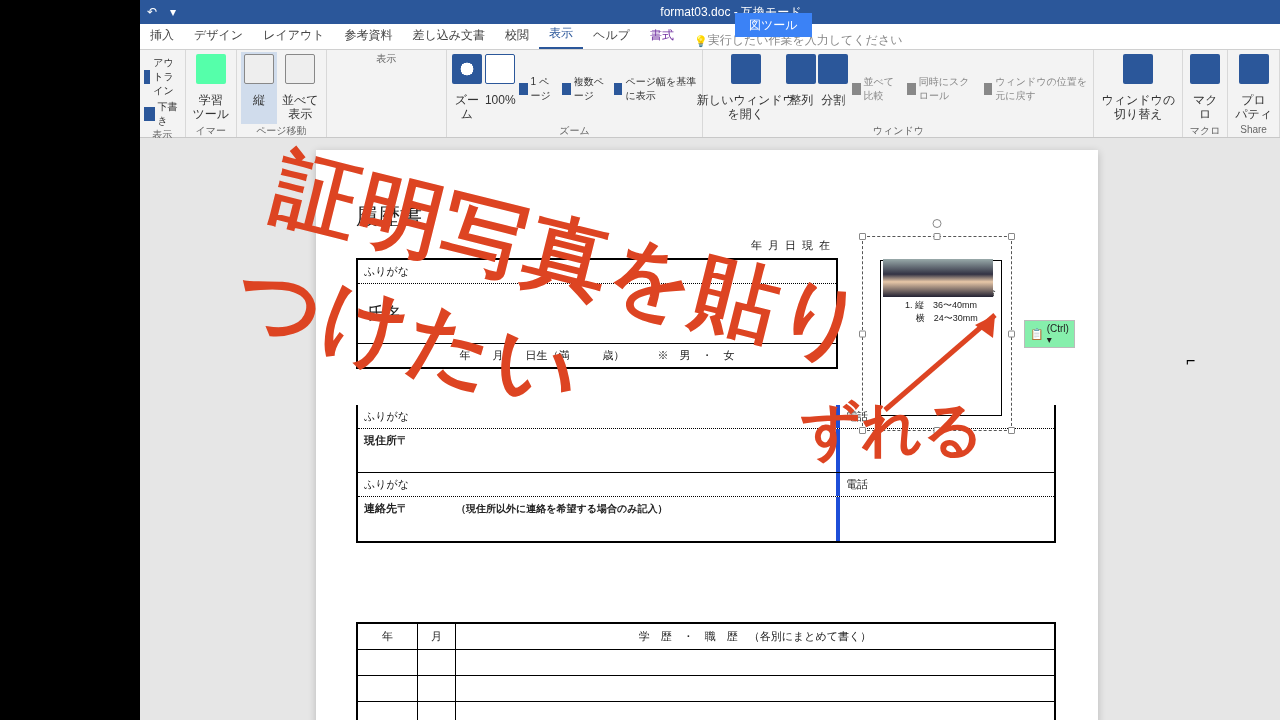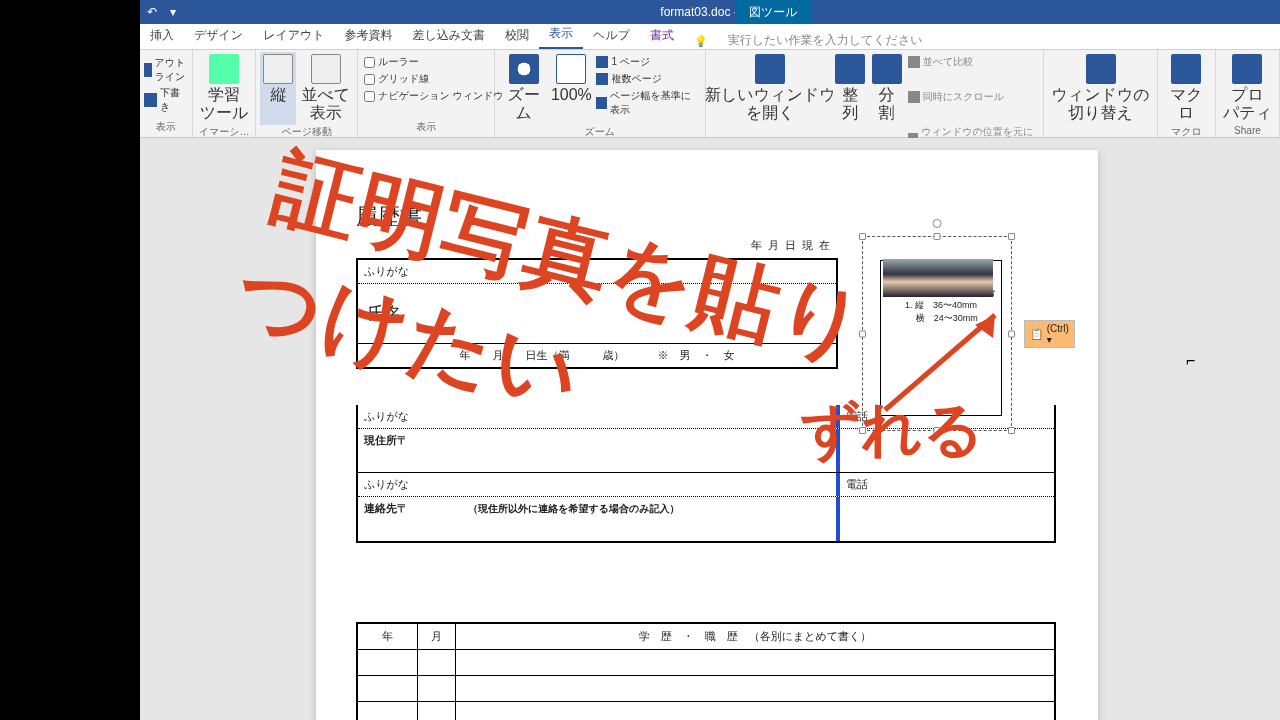--- a/index.html
+++ b/index.html
@@ -3,36 +3,36 @@
 <meta charset="utf-8">
 <style>
   * { box-sizing: border-box; margin: 0; padding: 0; }
   body { font-family: "Yu Gothic UI", "Meiryo", sans-serif; font-size: 11px; background: #000; width: 1280px; height: 720px; overflow: hidden; position: relative; }
   .app { position: absolute; left: 140px; top: 0; width: 1140px; height: 720px; background: #f3f3f3; }
   
   .titlebar { height: 24px; background: #2b579a; color: #fff; display: flex; align-items: center; font-size: 12px; }
   .titlebar .undo { width: 24px; text-align: center; color: #fff; }
   .titlebar .chev { width: 18px; text-align: center; color: #fff; }
   .titlebar .title { flex: 1; text-align: center; }
-  .tool-tab { position: absolute; left: 595px; top: 0; height: 24px; background: #0369a1; color: #fff; padding: 0 14px; display: flex; align-items: center; font-size: 12px; }
+  .tool-tab { position: absolute; left: 595px; top: 13px; height: 24px; background: #3b82f6; color: #fff; padding: 0 14px; display: flex; align-items: center; font-size: 12px; }
   
   .tabs { height: 26px; background: #fff; border-bottom: 1px solid #d0d0d0; display: flex; align-items: flex-end; padding-left: 0px; font-size: 12px; color: #444; }
   .tabs .tab { padding: 5px 10px 5px; cursor: pointer; }
   .tabs .tab.active { color: #2b579a; border-bottom: 2px solid #2b579a; }
   .tabs .tab.fmt { color: #7030a0; }
-  .tabs .tell { color: #888; margin-left: 10px; display: flex; align-items: center; gap: 20px; }
+  .tabs .tell { color: #888; margin-left: 10px; display: flex; align-items: center; gap: 0; }
   .tabs .bulb::before { content: "💡"; font-size: 11px; }
   
   .ribbon { height: 88px; background: #f3f3f3; border-bottom: 1px solid #c8c8c8; display: flex; font-size: 10px; color: #333; }
   .grp { border-right: 1px solid #d8d8d8; padding: 2px 4px; display: flex; flex-direction: column; justify-content: flex-start; }
   .grp .row { display: flex; gap: 2px; flex: 1; }
   .grp .lbl { text-align: center; color: #666; font-size: 10px; padding-bottom: 1px; }
   .btn { display: flex; flex-direction: column; align-items: center; justify-content: flex-start; padding: 2px 3px; min-width: 30px; gap: 2px; cursor: pointer; }
   .btn .ic { width: 20px; height: 20px; background: #2b579a; border-radius: 2px; }
-  .btn .txt { text-align: center; line-height: 1.15; font-size: 16px; }
+  .btn .txt { text-align: center; line-height: 1.15; font-size: 12px; margin-top: 8px; }
   .btn.lg .ic { width: 30px; height: 30px; }
   .chk { display: flex; align-items: center; gap: 3px; padding: 1px 2px; font-size: 10px; white-space: nowrap; }
   .chk input { width: 11px; height: 11px; }
   .smallrow { display: flex; align-items: center; gap: 3px; font-size: 10px; padding: 1px 2px; color: #888; }
   .smallrow .mic { width: 12px; height: 12px; background: #888; }
   
   .docwrap { position: absolute; left: 0; top: 138px; right: 0; bottom: 0; background: #e6e6e6; overflow: hidden; }
   .page { position: absolute; left: 176px; top: 12px; width: 782px; height: 900px; background: #fff; box-shadow: 0 2px 8px rgba(0,0,0,.2); }
   .resume { position: absolute; left: 40px; top: 52px; width: 700px; font-size: 11px; color: #222; }
   .resume-title { font-size: 22px; font-weight: 400; position: absolute; left: 0; top: 0; text-align: right; }
@@ -55,21 +55,21 @@
   .tbl3 .dr { display: flex; border-bottom: 1px solid #000; height: 26px; }
   .tbl3 .dr .dc { border-right: 1px solid #000; padding: 4px; }
   .tbl3 .dr .dc:last-child { border-right: 0; }
   
   .photo-box { position: absolute; left: 524px; top: 58px; width: 122px; height: 156px; border: 1px solid #000; font-size: 9px; padding: 4px 5px; line-height: 1.45; text-align: center; }
   .photo-box .photo-hdr { font-size: 10px; margin-bottom: 6px; }
   .pasted-img { position: absolute; left: 506px; top: 34px; width: 150px; height: 195px; border: 1px dashed #555; }
   .pasted-img .inner-img { position: absolute; left: 20px; top: 22px; width: 110px; height: 38px; background: linear-gradient(180deg,#9aa 0%,#334 40%,#e8c8a8 60%,#223 100%); }
   .sel-handle { position: absolute; width: 7px; height: 7px; background: #fff; border: 1px solid #888; border-radius: 1px; }
   .rot-handle { position: absolute; width: 9px; height: 9px; border: 1px solid #888; border-radius: 50%; background: #fff; left: 50%; top: -18px; transform: translateX(-50%); }
-  .paste-opt { position: absolute; left: 668px; top: 118px; background: #fdba74; border: 1px solid #bbb; padding: 2px 5px; font-size: 10px; display: flex; align-items: center; gap: 3px; }
+  .paste-opt { position: absolute; left: 668px; top: 118px; background: #86efac; border: 1px solid #bbb; padding: 2px 5px; font-size: 10px; display: flex; align-items: center; gap: 3px; }
   .paste-opt::before { content: "📋"; font-size: 11px; }
   
   .anno1 { position:absolute; left:150px; top:130px; font-size:84px; font-weight:700; color:#d42; transform: rotate(14deg); transform-origin: left top; letter-spacing: 2px; font-family: "MS PGothic", serif; pointer-events:none; white-space: nowrap; }
   .anno1 span { display:block; }
   .anno2 { position:absolute; left:660px; top:390px; font-size:60px; font-weight:700; color:#d42; font-family: "MS PGothic", serif; pointer-events:none; }
   .arrow { position:absolute; left:725px; top:300px; width:160px; height:120px; pointer-events:none; }
   .arrow svg { width:100%; height:100%; }
   
   .crop-cursor { position:absolute; left:830px; top:150px; font-size:16px; color:#000; }
 </style>
@@ -135,47 +135,33 @@
           </div>
         <div class="btn lg">
             <div class="ic" style="background:#eee;border:1px solid #888"></div>
             <div class="txt" style="white-space:pre">並べて
 表示</div>
           </div>
       </div>
       <div class="lbl">ページ移動</div>
     </div>
     <div class="grp" style="min-width:120px">
-      <div class="row" style="flex-direction:column;justify-content:flex-start;gap:1px;padding-top:2px">
-        <label class="chk">
-            <input type="checkbox" style="">
-            <span>ルーラー</span>
-          </label>
-        <label class="chk">
-            <input type="checkbox" style="">
-            <span>グリッド線</span>
-          </label>
-        <label class="chk">
-            <input type="checkbox" style="">
-            <span>ナビゲーション ウィンドウ</span>
-          </label>
-      </div>
       <div class="lbl">表示</div>
     </div>
     <div class="grp">
       <div class="row">
         <div class="btn lg">
             <div class="ic" style="background:radial-gradient(circle,#fff 30%,#2b579a 31%)"></div>
             <div class="txt">ズーム</div>
           </div>
         <div class="btn lg">
             <div class="ic" style="background:#fff;border:1px solid #2b579a"></div>
             <div class="txt">100%</div>
           </div>
-        <div style="display:flex;flex-direction:column;gap:1px;padding-top:2px">
+        <div style="display:flex;gap:1px;padding-top:2px">
           <div class="smallrow" style="color:#333">
               <span class="mic" style="background:#2b579a"></span>
               <span>1 ページ</span>
             </div>
           <div class="smallrow" style="color:#333">
               <span class="mic" style="background:#2b579a"></span>
               <span>複数ページ</span>
             </div>
           <div class="smallrow" style="color:#333">
               <span class="mic" style="background:#2b579a"></span>
@@ -193,21 +179,21 @@
 を開く</div>
           </div>
         <div class="btn lg">
             <div class="ic"></div>
             <div class="txt">整列</div>
           </div>
         <div class="btn lg">
             <div class="ic"></div>
             <div class="txt">分割</div>
           </div>
-        <div style="display:flex;flex-direction:column;gap:19px;padding-top:2px">
+        <div style="display:flex;flex-direction:row;gap:5px;padding-top:2px">
           <div class="smallrow">
               <span class="mic"></span>
               <span>並べて比較</span>
             </div>
           <div class="smallrow">
               <span class="mic"></span>
               <span>同時にスクロール</span>
             </div>
           <div class="smallrow">
               <span class="mic"></span>
@@ -275,21 +261,21 @@
             </div>
           <div class="r tall">
               <div class="cL">現住所〒</div>
               <div class="cR"></div>
             </div>
           <div class="r dot">
               <div class="cL">ふりがな</div>
               <div class="cR">電話</div>
             </div>
           <div class="r tall" style="border-bottom:0">
-              <div class="cL"><span>連絡先〒</span><span style="margin-left:60px;font-size:10px">（現住所以外に連絡を希望する場合のみ記入）</span></div>
+              <div class="cL"><span>連絡先〒</span><span style="margin-left:48px;font-size:10px">（現住所以外に連絡を希望する場合のみ記入）</span></div>
               <div class="cR"></div>
             </div>
         </div>
 
         <div class="tbl3">
           <div class="hr">
             <div class="hc" style="width:60px">年</div>
             <div class="hc" style="width:38px">月</div>
             <div class="hc" style="flex:1">学　歴　・　職　歴　（各別にまとめて書く）</div>
           </div>

